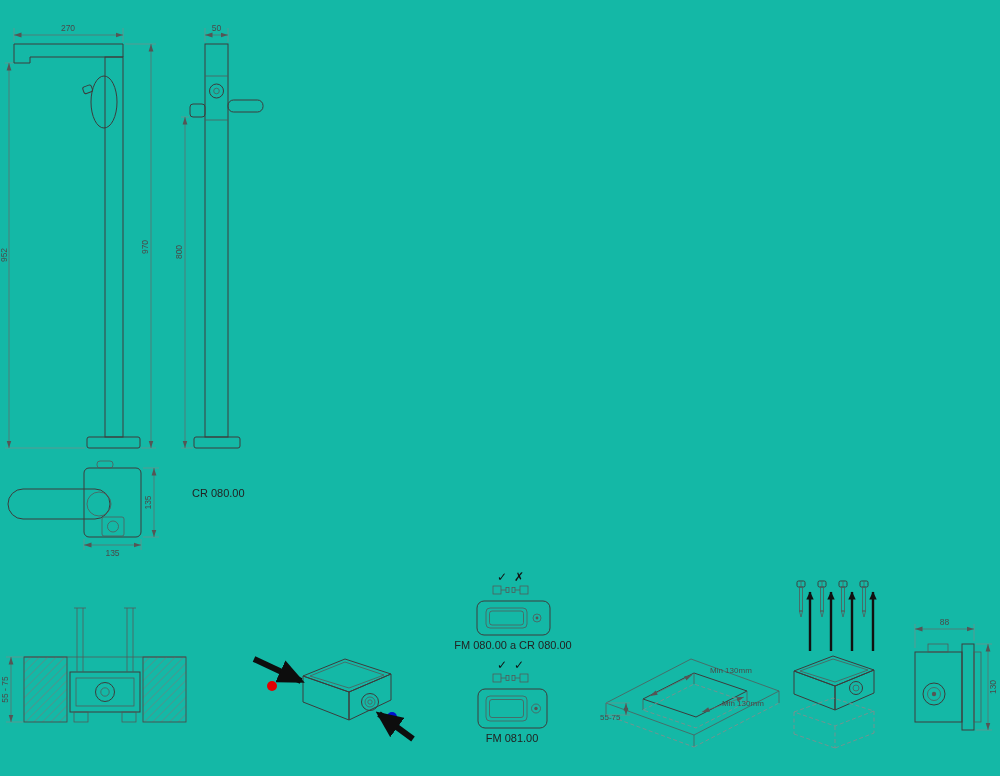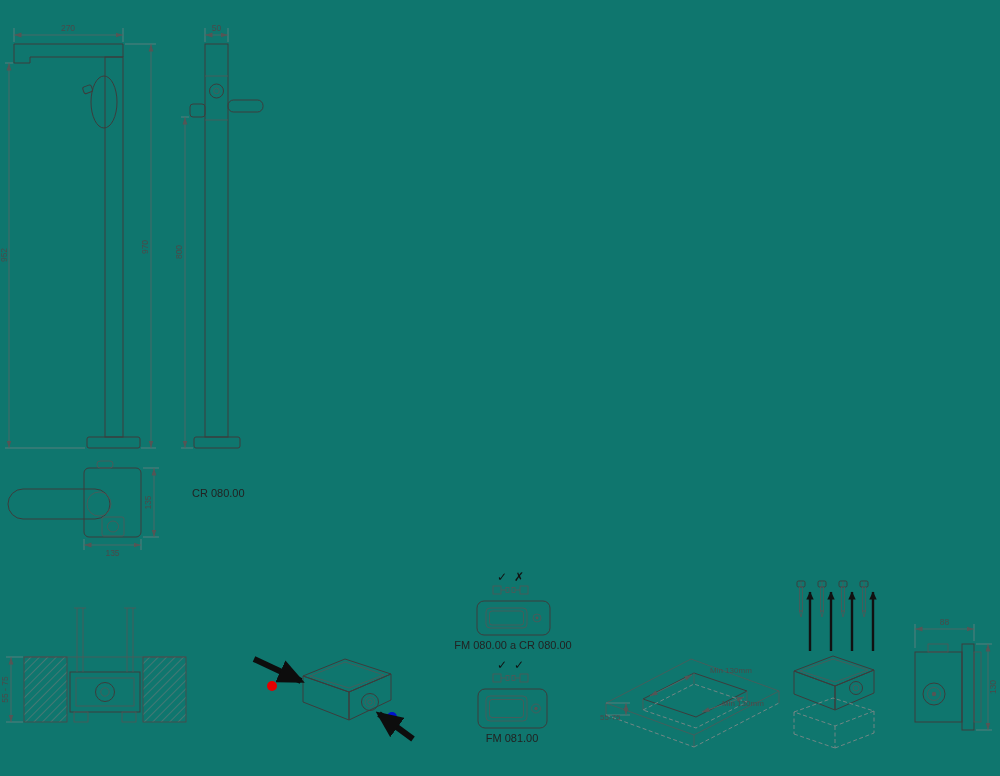--- a/index.html
+++ b/index.html
@@ -7,21 +7,21 @@
     padding: 0;
     background: #ffffff;
     width: 1000px;
     height: 776px;
     font-family: "Liberation Sans", sans-serif;
   }
   .canvas {
     position: relative;
     width: 1000px;
     height: 776px;
-    background: #0f766e;
+    background: #14b8a6;
     overflow: hidden;
   }
   svg { display: block; }
   svg text {
     font-family: "Liberation Sans", "DejaVu Sans", sans-serif;
     fill: #3a3a3a;
   }
   .dim-text { font-size: 8.5px; fill: #4a4a4a; }
   .label-text { font-size: 11px; fill: #222; }
   .small-label { font-size: 8px; fill: #4a4a4a; }

